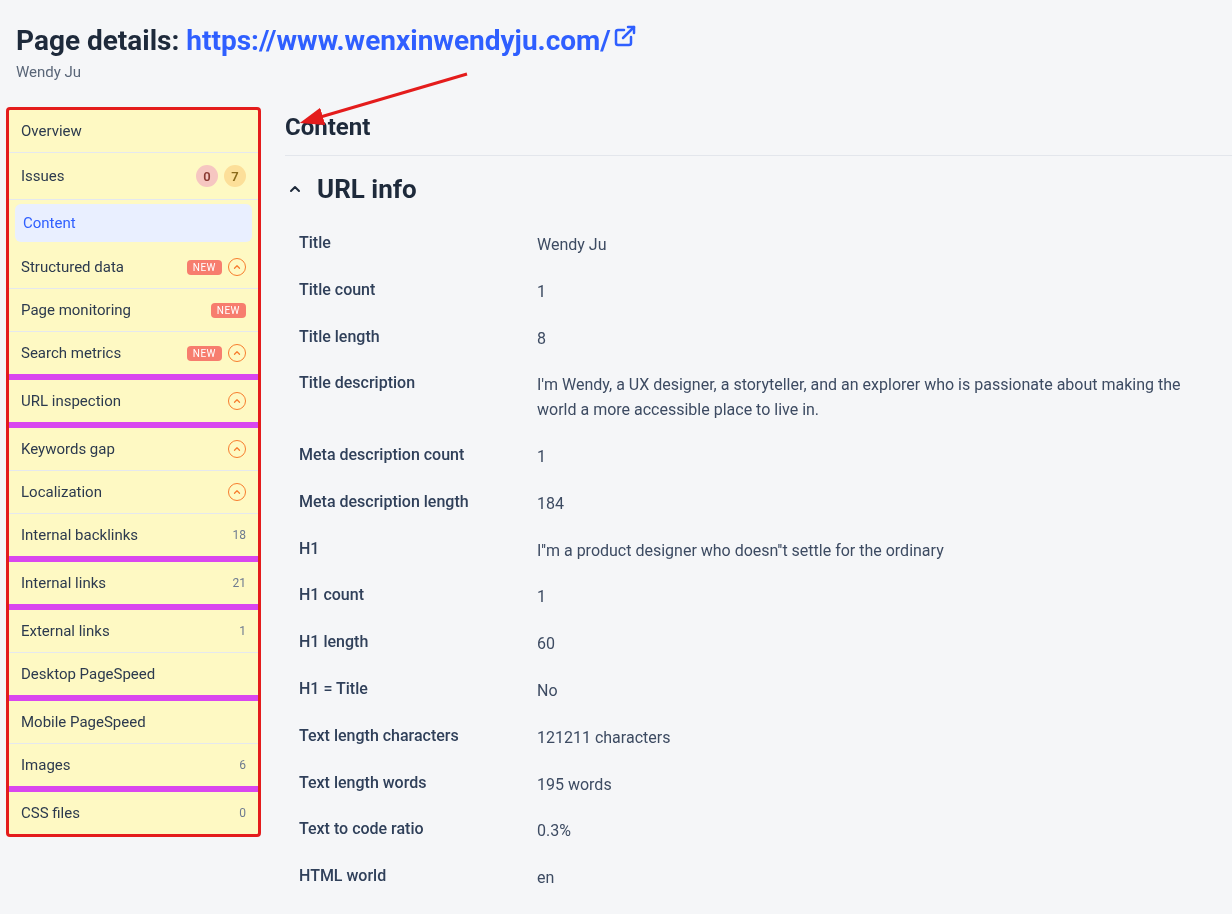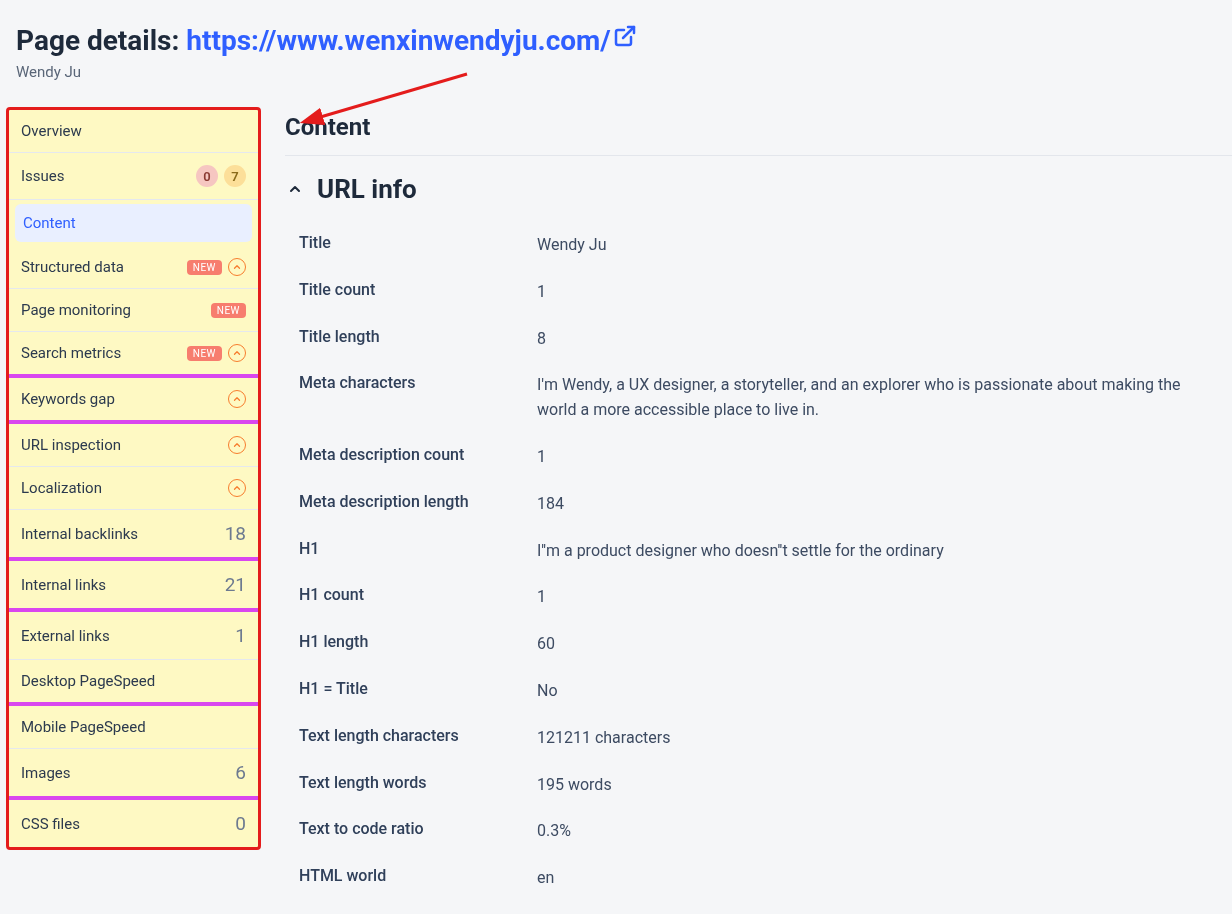--- a/index.html
+++ b/index.html
@@ -54,21 +54,21 @@
   .side-group { border-bottom: 1px solid #e5e8ee; }
   .side-group:last-child { border-bottom: none; }
   .side-item {
     display: flex;
     align-items: center;
     justify-content: space-between;
     padding: 12px 12px;
     font-size: 15px;
     color: #2c3a4e;
     cursor: pointer;
-    border-bottom: 4px solid #d946ef;
+    border-bottom: 6px solid #d946ef;
   }
   .side-item:last-child { border-bottom: none; }
   .side-item.active {
     background: #e9efff;
     color: #2f5fff;
     border-radius: 6px;
     margin: 4px 6px;
     padding: 10px 8px;
     border-bottom: none;
   }
@@ -86,21 +86,21 @@
     border-radius: 4px; padding: 2px 6px;
     letter-spacing: 0.5px;
   }
   .up-icon {
     width: 18px; height: 18px; border: 1.5px solid #f77d2e;
     border-radius: 50%; display: inline-flex; align-items: center; justify-content: center;
     color: #f77d2e;
   }
   .up-icon svg { width: 10px; height: 10px; }
   .count {
-    color: #6d7a90; font-size: 19px; min-width: 18px; text-align: right;
+    color: #6d7a90; font-size: 12px; min-width: 18px; text-align: right;
   }
   .main {
     flex: 1;
     padding: 18px 0 0 24px;
   }
   .main h2 {
     font-size: 24px; font-weight: 700; color: #1e2a3b;
     margin-bottom: 14px;
   }
   .main-rule { height: 1px; background: #e3e6ec; margin-bottom: 18px; }
@@ -203,31 +203,31 @@
             <span class="right">
               <span class="badge-new">NEW</span>
               <span class="up-icon">
                 <svg viewBox="0 0 24 24" fill="none" stroke="#f77d2e" stroke-width="3" stroke-linecap="round" stroke-linejoin="round">
                   <polyline points="18 15 12 9 6 15"></polyline>
                 </svg>
               </span>
             </span>
           </div>
           <div class="side-item">
+            <span>URL inspection</span>
+            <span class="right">
+              <span class="up-icon">
+                <svg viewBox="0 0 24 24" fill="none" stroke="#f77d2e" stroke-width="3" stroke-linecap="round" stroke-linejoin="round">
+                  <polyline points="18 15 12 9 6 15"></polyline>
+                </svg>
+              </span>
+            </span>
+          </div>
+          <div class="side-item">
             <span>Keywords gap</span>
-            <span class="right">
-              <span class="up-icon">
-                <svg viewBox="0 0 24 24" fill="none" stroke="#f77d2e" stroke-width="3" stroke-linecap="round" stroke-linejoin="round">
-                  <polyline points="18 15 12 9 6 15"></polyline>
-                </svg>
-              </span>
-            </span>
-          </div>
-          <div class="side-item">
-            <span>URL inspection</span>
             <span class="right">
               <span class="up-icon">
                 <svg viewBox="0 0 24 24" fill="none" stroke="#f77d2e" stroke-width="3" stroke-linecap="round" stroke-linejoin="round">
                   <polyline points="18 15 12 9 6 15"></polyline>
                 </svg>
               </span>
             </span>
           </div>
         </div>
         <div class="side-group">
@@ -306,21 +306,21 @@
           </div>
           <div class="info-row">
             <div class="info-label">Title count</div>
             <div class="info-value">1</div>
           </div>
           <div class="info-row">
             <div class="info-label">Title length</div>
             <div class="info-value">8</div>
           </div>
           <div class="info-row">
-            <div class="info-label">Meta characters</div>
+            <div class="info-label">Title description</div>
             <div class="info-value">I'm Wendy, a UX designer, a storyteller, and an explorer who is passionate about making the world a more accessible place to live in.</div>
           </div>
           <div class="info-row">
             <div class="info-label">Meta description count</div>
             <div class="info-value">1</div>
           </div>
           <div class="info-row">
             <div class="info-label">Meta description length</div>
             <div class="info-value">184</div>
           </div>

